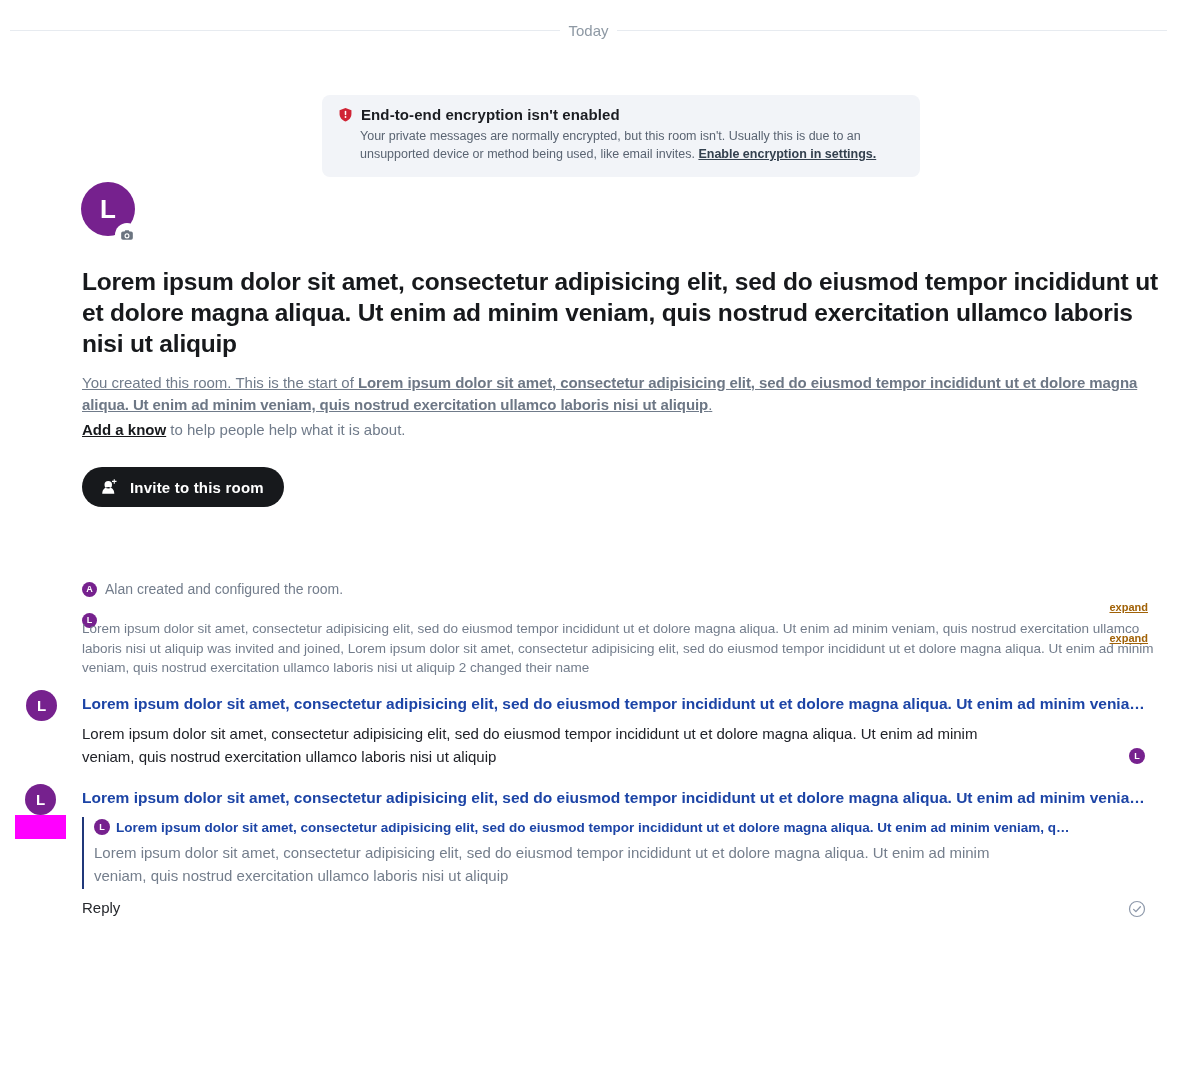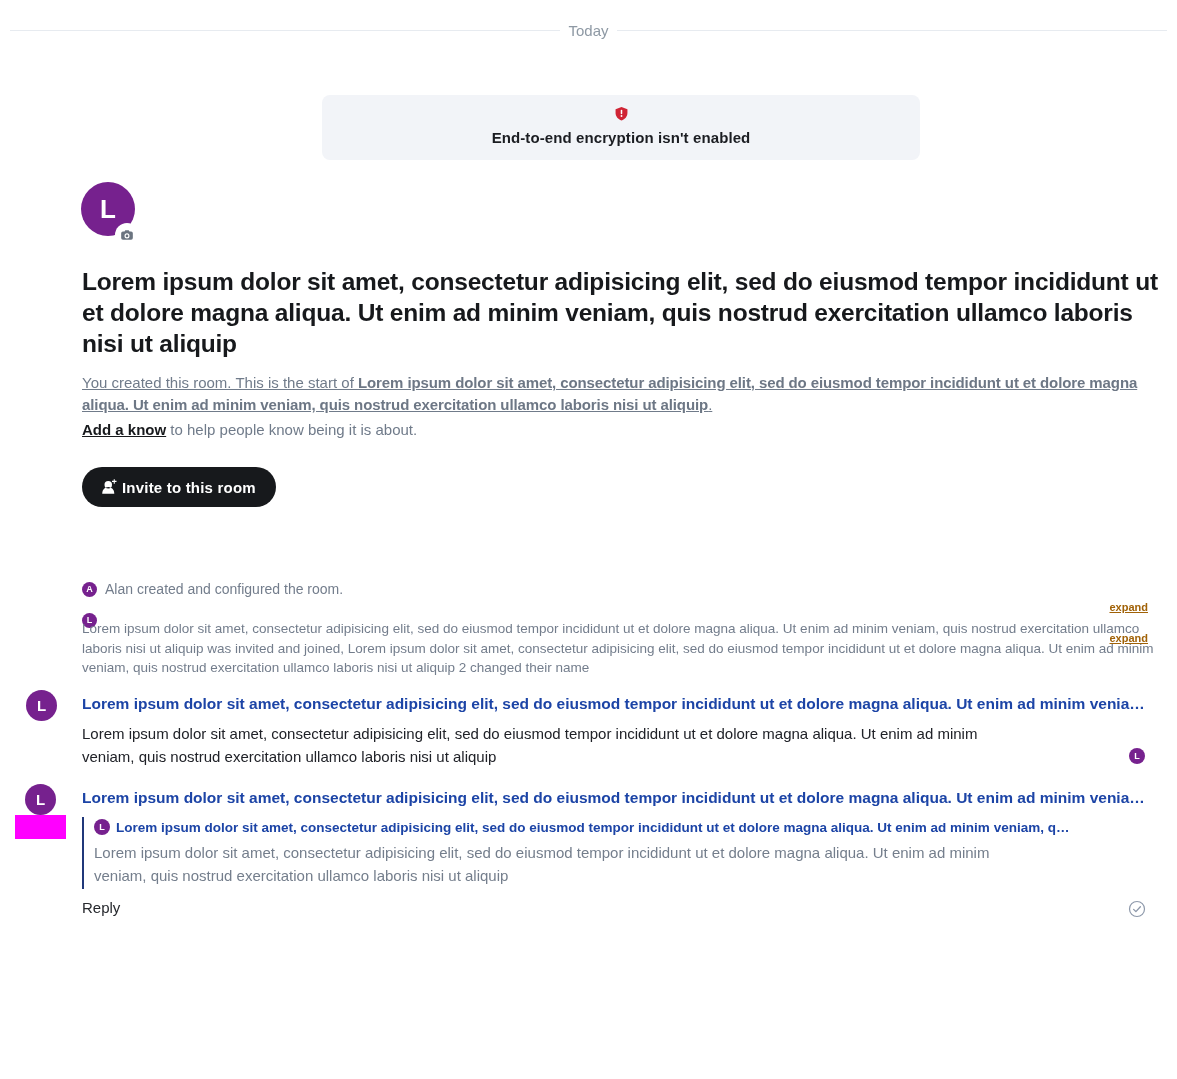--- a/index.html
+++ b/index.html
@@ -8,42 +8,42 @@
 
   .abs { position: absolute; }
 
   
   .date-sep { top: 22px; left: 10px; right: 10px; display: flex; align-items: center; gap: 8px; }
   .date-sep .line { flex: 1; height: 1px; background: #e7ebf0; }
   .date-sep .label { color: #8e99a4; font-size: 15px; }
 
   
   .banner { left: 322px; top: 95px; width: 598px; background: #f2f4f8; border-radius: 8px; padding: 11px 16px 14px 16px; }
-  .banner-title-row { display: flex; align-items: center; gap: 8px; flex-direction: column; }
+  .banner-title-row { display: flex; align-items: center; gap: 8px; }
   .banner-title { font-size: 15px; font-weight: 700; color: #1b1d22; letter-spacing: .1px; }
   .banner-body { margin-top: 4px; padding-left: 22px; font-size: 12.5px; line-height: 18px; color: #5a6472; }
   .banner-link { font-weight: 700; text-decoration: underline; color: #33404e; cursor: pointer; }
 
   
   .avatar { border-radius: 50%; background: #76218e; color: #fff; display: flex; align-items: center; justify-content: center; font-weight: 700; }
   .avatar-large { left: 81px; top: 182px; width: 54px; height: 54px; font-size: 26px; cursor: pointer; }
   .camera-badge { left: 115px; top: 223px; width: 24px; height: 24px; border-radius: 50%; background: #fff; display: flex; align-items: center; justify-content: center; cursor: pointer; }
   .avatar-msg { width: 31px; height: 31px; font-size: 15px; }
   .avatar-tiny { width: 15px; height: 15px; font-size: 9px; }
   .avatar-receipt { width: 16px; height: 16px; font-size: 9px; }
 
   
   .room-title { left: 82px; top: 266px; width: 1076px; font-size: 24.5px; line-height: 31px; font-weight: 700; color: #17191c; letter-spacing: -0.2px; }
   .room-intro { left: 82px; top: 372px; width: 1063px; font-size: 15px; line-height: 22px; color: #707b8a; text-decoration: underline; }
   .room-intro b { color: #6d7785; letter-spacing: -0.1px; }
   .topic-line { left: 82px; top: 419px; width: 1063px; font-size: 15px; line-height: 22px; color: #707b8a; }
   .topic-link { font-weight: 700; text-decoration: underline; color: #17191c; cursor: pointer; }
 
   .invite-btn { left: 82px; top: 467px; height: 40px; border: none; border-radius: 20px; background: #17191c; color: #fff;
-    display: inline-flex; align-items: center; gap: 4px; padding: 0 20px 0 18px; font-size: 15px; font-weight: 600;
+    display: inline-flex; align-items: center; gap: 12px; padding: 0 20px 0 18px; font-size: 15px; font-weight: 600;
     font-family: inherit; cursor: pointer; letter-spacing: .2px; }
 
   
   .summary-row { left: 82px; right: 29px; display: flex; align-items: center; }
   .summary-row-1 { top: 565px; }
   .summary-row-2 { top: 596px; }
   .summary-text { margin-left: 8px; font-size: 14px; color: #737d8c; text-align: center; }
   .expand-link { margin-left: auto; font-size: 11px; font-weight: 700; text-decoration: underline; color: #a16207; cursor: pointer; margin-top: 36px; }
   .collapsed-text { left: 82px; top: 619px; width: 1076px; font-size: 13.5px; line-height: 19.5px; color: #737d8c; }
 
@@ -82,34 +82,35 @@
   <div class="banner-title-row">
     <span>
       <svg width="15" height="15" viewBox="0 0 24 24">
           <path fill="#d02435" d="M12 1.5 21.5 5v6.2c0 5.5-4.1 10.3-9.5 11.8C6.6 21.5 2.5 16.7 2.5 11.2V5L12 1.5z"></path>
           <rect x="10.8" y="6" width="2.4" height="7" rx="1.2" fill="#fff"></rect>
           <circle cx="12" cy="16" r="1.5" fill="#fff"></circle>
         </svg>
     </span>
     <span class="banner-title">End-to-end encryption isn't enabled</span>
   </div>
+  <div class="banner-body"><span>Your private messages are normally encrypted, but this room isn't. Usually this is due to an unsupported device or method being used, like email invites. </span><span class="banner-link">Enable encryption in settings.</span></div>
 </div>
 
 <div class="abs avatar avatar-large">L</div>
 <div class="abs camera-badge">
   <span>
     <svg width="14" height="14" viewBox="0 0 24 24" fill="#6b7480">
         <path d="M9 4l-1.2 2H5a3 3 0 0 0-3 3v8a3 3 0 0 0 3 3h14a3 3 0 0 0 3-3V9a3 3 0 0 0-3-3h-2.8L15 4H9zm3 5.2a4.3 4.3 0 1 1 0 8.6 4.3 4.3 0 0 1 0-8.6zm0 2a2.3 2.3 0 1 0 0 4.6 2.3 2.3 0 0 0 0-4.6z"></path>
       </svg>
   </span>
 </div>
 
 <h1 class="abs room-title">Lorem ipsum dolor sit amet, consectetur adipisicing elit, sed do eiusmod tempor incididunt ut et dolore magna aliqua. Ut enim ad minim veniam, quis nostrud exercitation ullamco laboris nisi ut aliquip</h1>
 <p class="abs room-intro"><span>You created this room. This is the start of </span><b>Lorem ipsum dolor sit amet, consectetur adipisicing elit, sed do eiusmod tempor incididunt ut et dolore magna aliqua. Ut enim ad minim veniam, quis nostrud exercitation ullamco laboris nisi ut aliquip</b><span>.</span></p>
-<p class="abs topic-line"><span class="topic-link">Add a know</span><span> to help people know being it is about.</span></p>
+<p class="abs topic-line"><span class="topic-link">Add a know</span><span> to help people help what it is about.</span></p>
 
 <button class="abs invite-btn">
   <span>
     <svg width="18" height="18" viewBox="0 0 24 24" fill="#fff">
         <path d="M11 4a5 5 0 1 0 0 10 5 5 0 0 0 0-10zM3 20a8 8 0 0 1 16 0v1H3v-1z"></path>
         <path d="M18.3 1.5h1.4v2.3H22v1.4h-2.3v2.3h-1.4V5.2H16V3.8h2.3V1.5z"></path>
       </svg>
   </span>
   <span>Invite to this room</span>
 </button>

